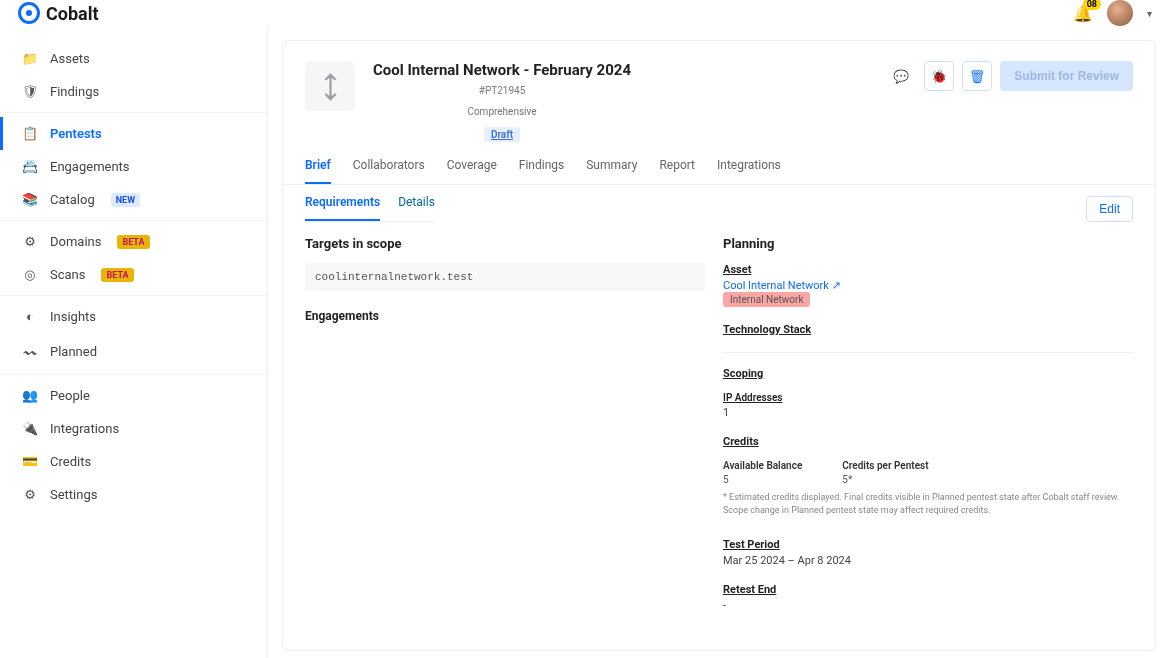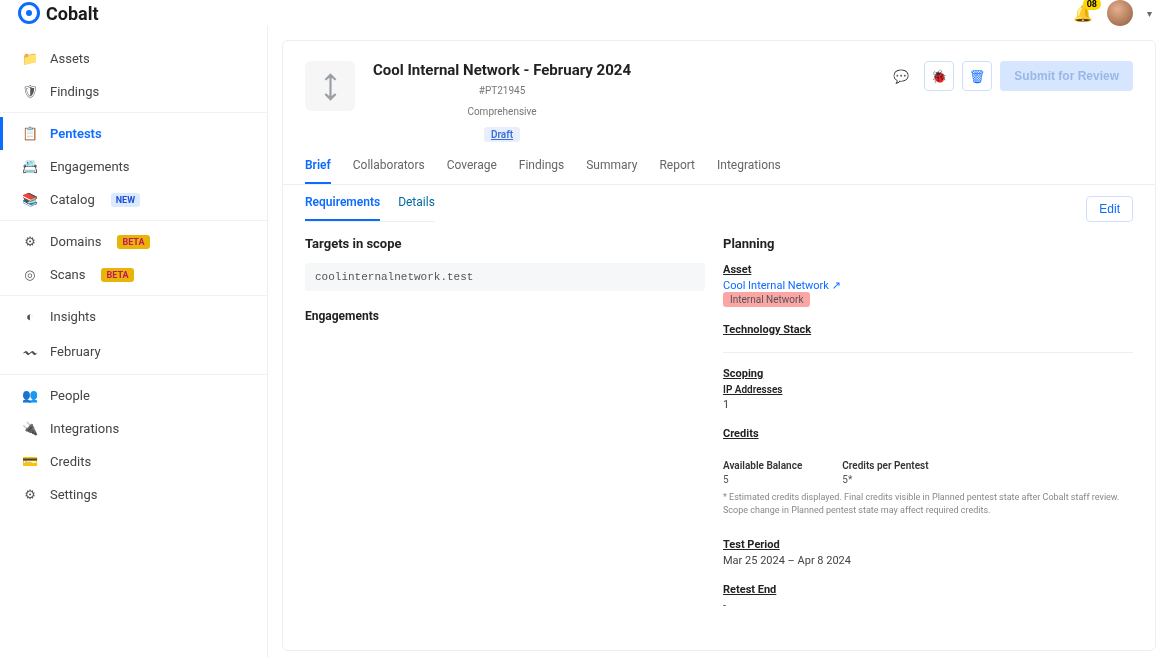--- a/index.html
+++ b/index.html
@@ -123,21 +123,21 @@
             <span class="badge badge-beta">BETA</span>
           </div>
         </div>
         <div class="side-group">
           <div class="side-item">
             <span class="ico">◐</span>
             <span>Insights</span>
           </div>
           <div class="side-item">
             <span class="ico">〰</span>
-            <span>February</span>
+            <span>Planned</span>
           </div>
         </div>
         <div class="side-group">
           <div class="side-item">
             <span class="ico">👥</span>
             <span>People</span>
           </div>
           <div class="side-item">
             <span class="ico">🔌</span>
             <span>Integrations</span>
@@ -220,27 +220,27 @@
               </div>
             </div>
 
             <div class="r-block">
               <div class="lbl">Technology Stack</div>
             </div>
             <div class="divider"></div>
 
             <div class="r-block">
               <div class="lbl">Scoping</div>
-              <div class="lbl" style="font-weight:600;font-size:10px;margin-top:4px;">IP Addresses</div>
+              <div class="lbl" style="font-weight:600;font-size:10px;margin-top:12px;">IP Addresses</div>
               <div class="val">1</div>
             </div>
 
             <div class="r-block">
               <div class="lbl">Credits</div>
-              <div class="credits-row" style="margin-top:20px">
+              <div class="credits-row" style="margin-top:12px">
                 <div class="c">
                   <div class="cl">Available Balance</div>
                   <div class="cv">5</div>
                 </div>
                 <div class="c">
                   <div class="cl">Credits per Pentest</div>
                   <div class="cv">5*</div>
                 </div>
               </div>
               <div class="fineprint">* Estimated credits displayed. Final credits visible in Planned pentest state after Cobalt staff review. Scope change in Planned pentest state may affect required credits.</div>

